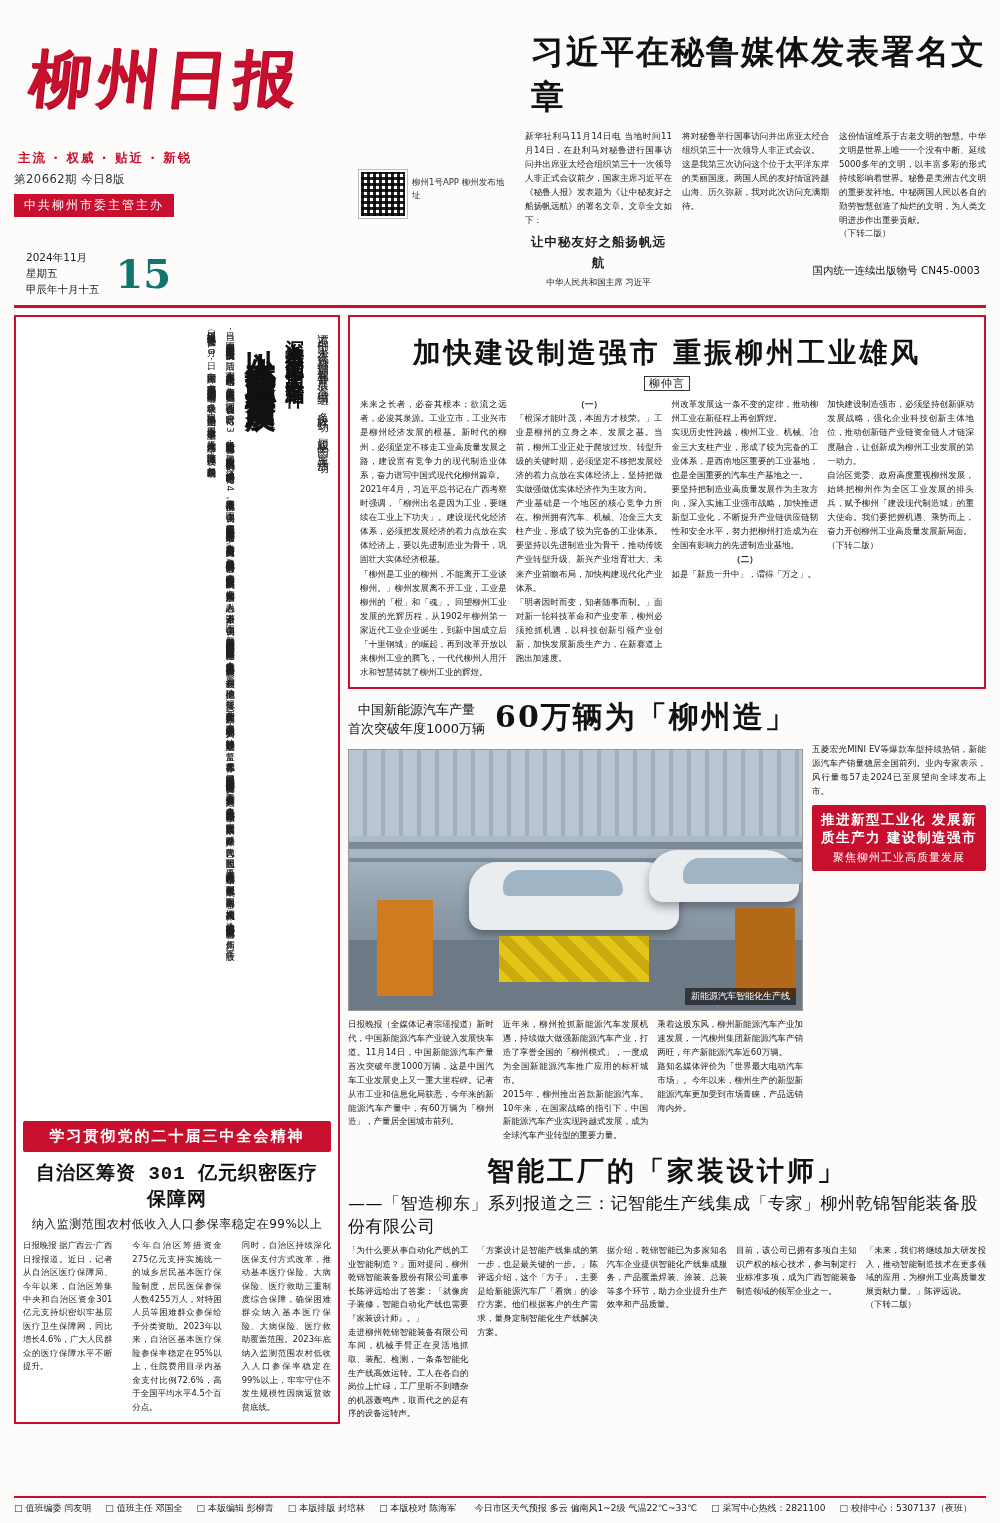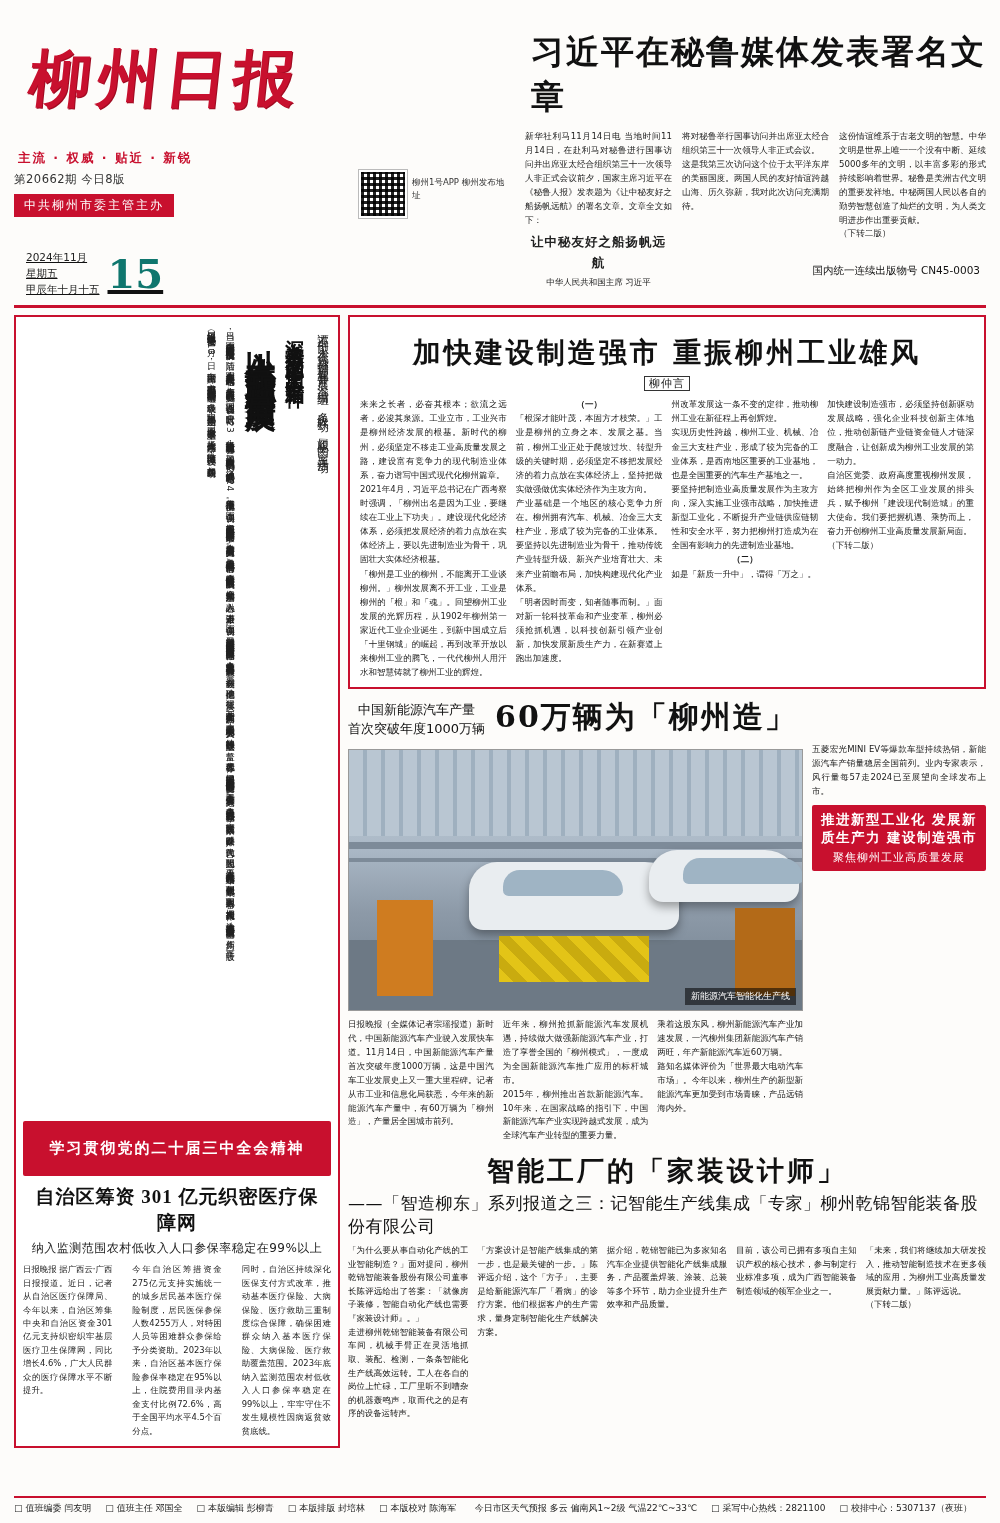--- a/index.html
+++ b/index.html
@@ -47,21 +47,21 @@
   .hl-title {
     font-family:"DejaVu Serif","Liberation Serif",serif;
     font-size:33px; font-weight:bold; letter-spacing:2px; color:#111;
     padding:30px 0 10px 6px;
   }
   .hl-cols { display:flex; gap:10px; font-size:8.6px; line-height:1.62; color:#222; text-align:justify; }
   .hl-cols > div { flex:1; }
   .hl-sub { text-align:center; font-weight:bold; font-size:12.5px; margin:5px 0 3px; letter-spacing:1px;}
   .hl-byline { text-align:center; font-size:8.5px; margin-bottom:4px; }
 
-  .dateblock { display:flex; align-items:center; gap:8px; font-size:11px; padding:6px 0 0 6px;text-decoration:underline;}
+  .dateblock { display:flex; align-items:center; gap:16px; font-size:11px; padding:6px 0 0 6px;}
   .dateblock .d1 { line-height:1.5; font-size:10.5px; color:#222; }
   .bignum { font-size:40px; font-weight:bold; font-family:"DejaVu Serif",serif; color:#0f766e; line-height:.95;}
 
   .mast-meta { display:flex; align-items:center; justify-content:space-between; font-size:10.5px; padding:2px 6px;}
   .red-rule { height:3px; background:#c8102e; margin:6px 0 0; }
 
   
   .body-wrap { display:flex; gap:8px; margin-top:7px; }
   .col-left { width:326px; border:2px solid #c8102e; padding:8px 7px; position:relative; background:#fff;}
   .col-right { flex:1; }
@@ -74,25 +74,25 @@
   }
   .vt-main { font-size:31px; line-height:1.22; color:#111; }
   .vt-sub  { font-size:19px; line-height:1.3; color:#111; margin-right:2px;}
   .vt-kicker { font-size:11.5px; line-height:1.5; color:#222; font-weight:normal;}
   .vtext {
     writing-mode:vertical-rl; font-size:9px; line-height:1.65; color:#222;
     max-height:780px; text-align:justify; letter-spacing:.4px;
   }
   .ribbon {
     background:#c8102e; color:#fff; text-align:center; font-weight:bold;
-    font-size:15px; letter-spacing:2px; padding:18px 0; margin:6px 0 8px;
+    font-size:15px; letter-spacing:2px; padding:6px 0; margin:6px 0 8px;
     border-radius:2px;
   }
   .lsec-title { font-size:19px; font-weight:bold; text-align:center; letter-spacing:1px; margin:8px 8px 4px;
-    font-family:Liberation Serif, serif;}
+    font-family:Liberation Mono, monospace;}
   .lsec-sub { font-size:12px; text-align:center; color:#222; margin-bottom:6px; letter-spacing:.5px;}
   .lsec-body { display:flex; gap:20px; font-size:8.4px; line-height:1.6; text-align:justify; color:#222;}
   .lsec-body > div { flex:1; }
 
   
   .box-red { border:2px solid #c8102e; padding:15px 10px 8px; background:#fff; }
   .op-title {
     text-align:center; font-family:"DejaVu Serif","Liberation Serif",serif;
     font-size:28px; font-weight:bold; letter-spacing:3px; color:#111; margin:2px 0 4px;
   }

